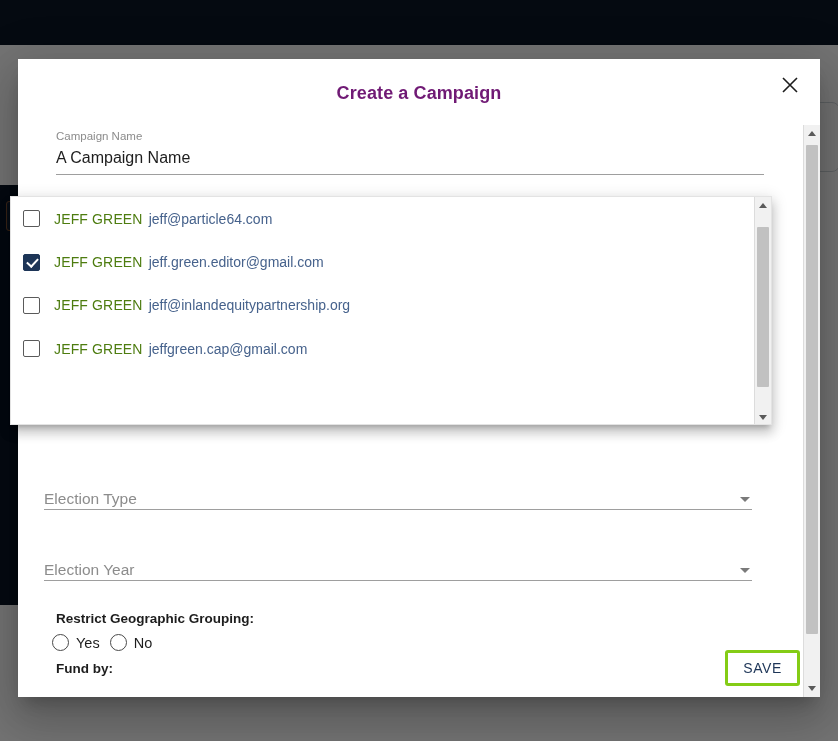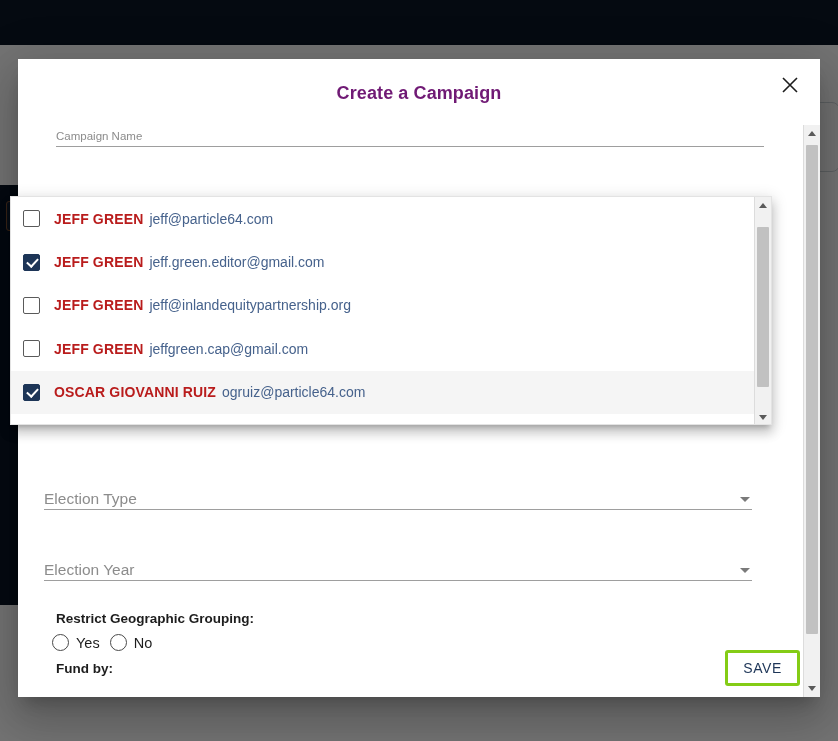--- a/index.html
+++ b/index.html
@@ -263,22 +263,22 @@
     position: absolute;
     left: 4.5px; top: 1.5px;
     width: 5px; height: 9px;
     border: solid #ffffff;
     border-width: 0 2px 2px 0;
     transform: rotate(43deg);
   }
 
   .dd-name {
     font-size: 14px;
-    font-weight: bold;
-    color: #b91c1c;
+    font-weight: normal;
+    color: #4d7c0f;
     letter-spacing: .15px;
     white-space: nowrap;
   }
   .dd-email {
     font-size: 14px;
     color: #46628c;
     margin-left: 6px;
     white-space: nowrap;
   }
 
@@ -381,20 +381,21 @@
     <button class="close-btn">
       <svg width="18" height="18" viewBox="0 0 18 18" aria-hidden="true">
         <path d="M2 2 L16 16 M16 2 L2 16" stroke="#1d1d1d" stroke-width="1.6" fill="none"></path>
       </svg>
     </button>
 
     <div class="content-area">
 
       <div class="field" style="top:4px;">
         <div class="field-label">Campaign Name</div>
+        <div class="field-value">A Campaign Name</div>
         <div class="field-underline"></div>
       </div>
 
       <div class="select-field" style="top:358px;">
         <div class="select-row">
           <span class="select-placeholder">Election Type</span>
           <span class="select-arrow"></span>
         </div>
         <div class="select-underline"></div>
       </div>
@@ -454,25 +455,20 @@
         <div class="dd-item">
           <span class="cb"></span>
           <span class="dd-name">JEFF GREEN</span>
           <span class="dd-email">jeff@inlandequitypartnership.org</span>
         </div>
         <div class="dd-item">
           <span class="cb"></span>
           <span class="dd-name">JEFF GREEN</span>
           <span class="dd-email">jeffgreen.cap@gmail.com</span>
         </div>
-        <div class="dd-item highlight">
-          <span class="cb checked"></span>
-          <span class="dd-name">OSCAR GIOVANNI RUIZ</span>
-          <span class="dd-email">ogruiz@particle64.com</span>
-        </div>
         <div class="dd-item">
           <span class="dd-name"></span>
           <span class="dd-email"></span>
         </div>
       </div>
     <div class="sbar dd-sbar">
       <div class="sbar-btn up">
           <span class="tri-up"></span>
         </div>
       <div class="sbar-thumb" style="top:30px; height:160px;"></div>

